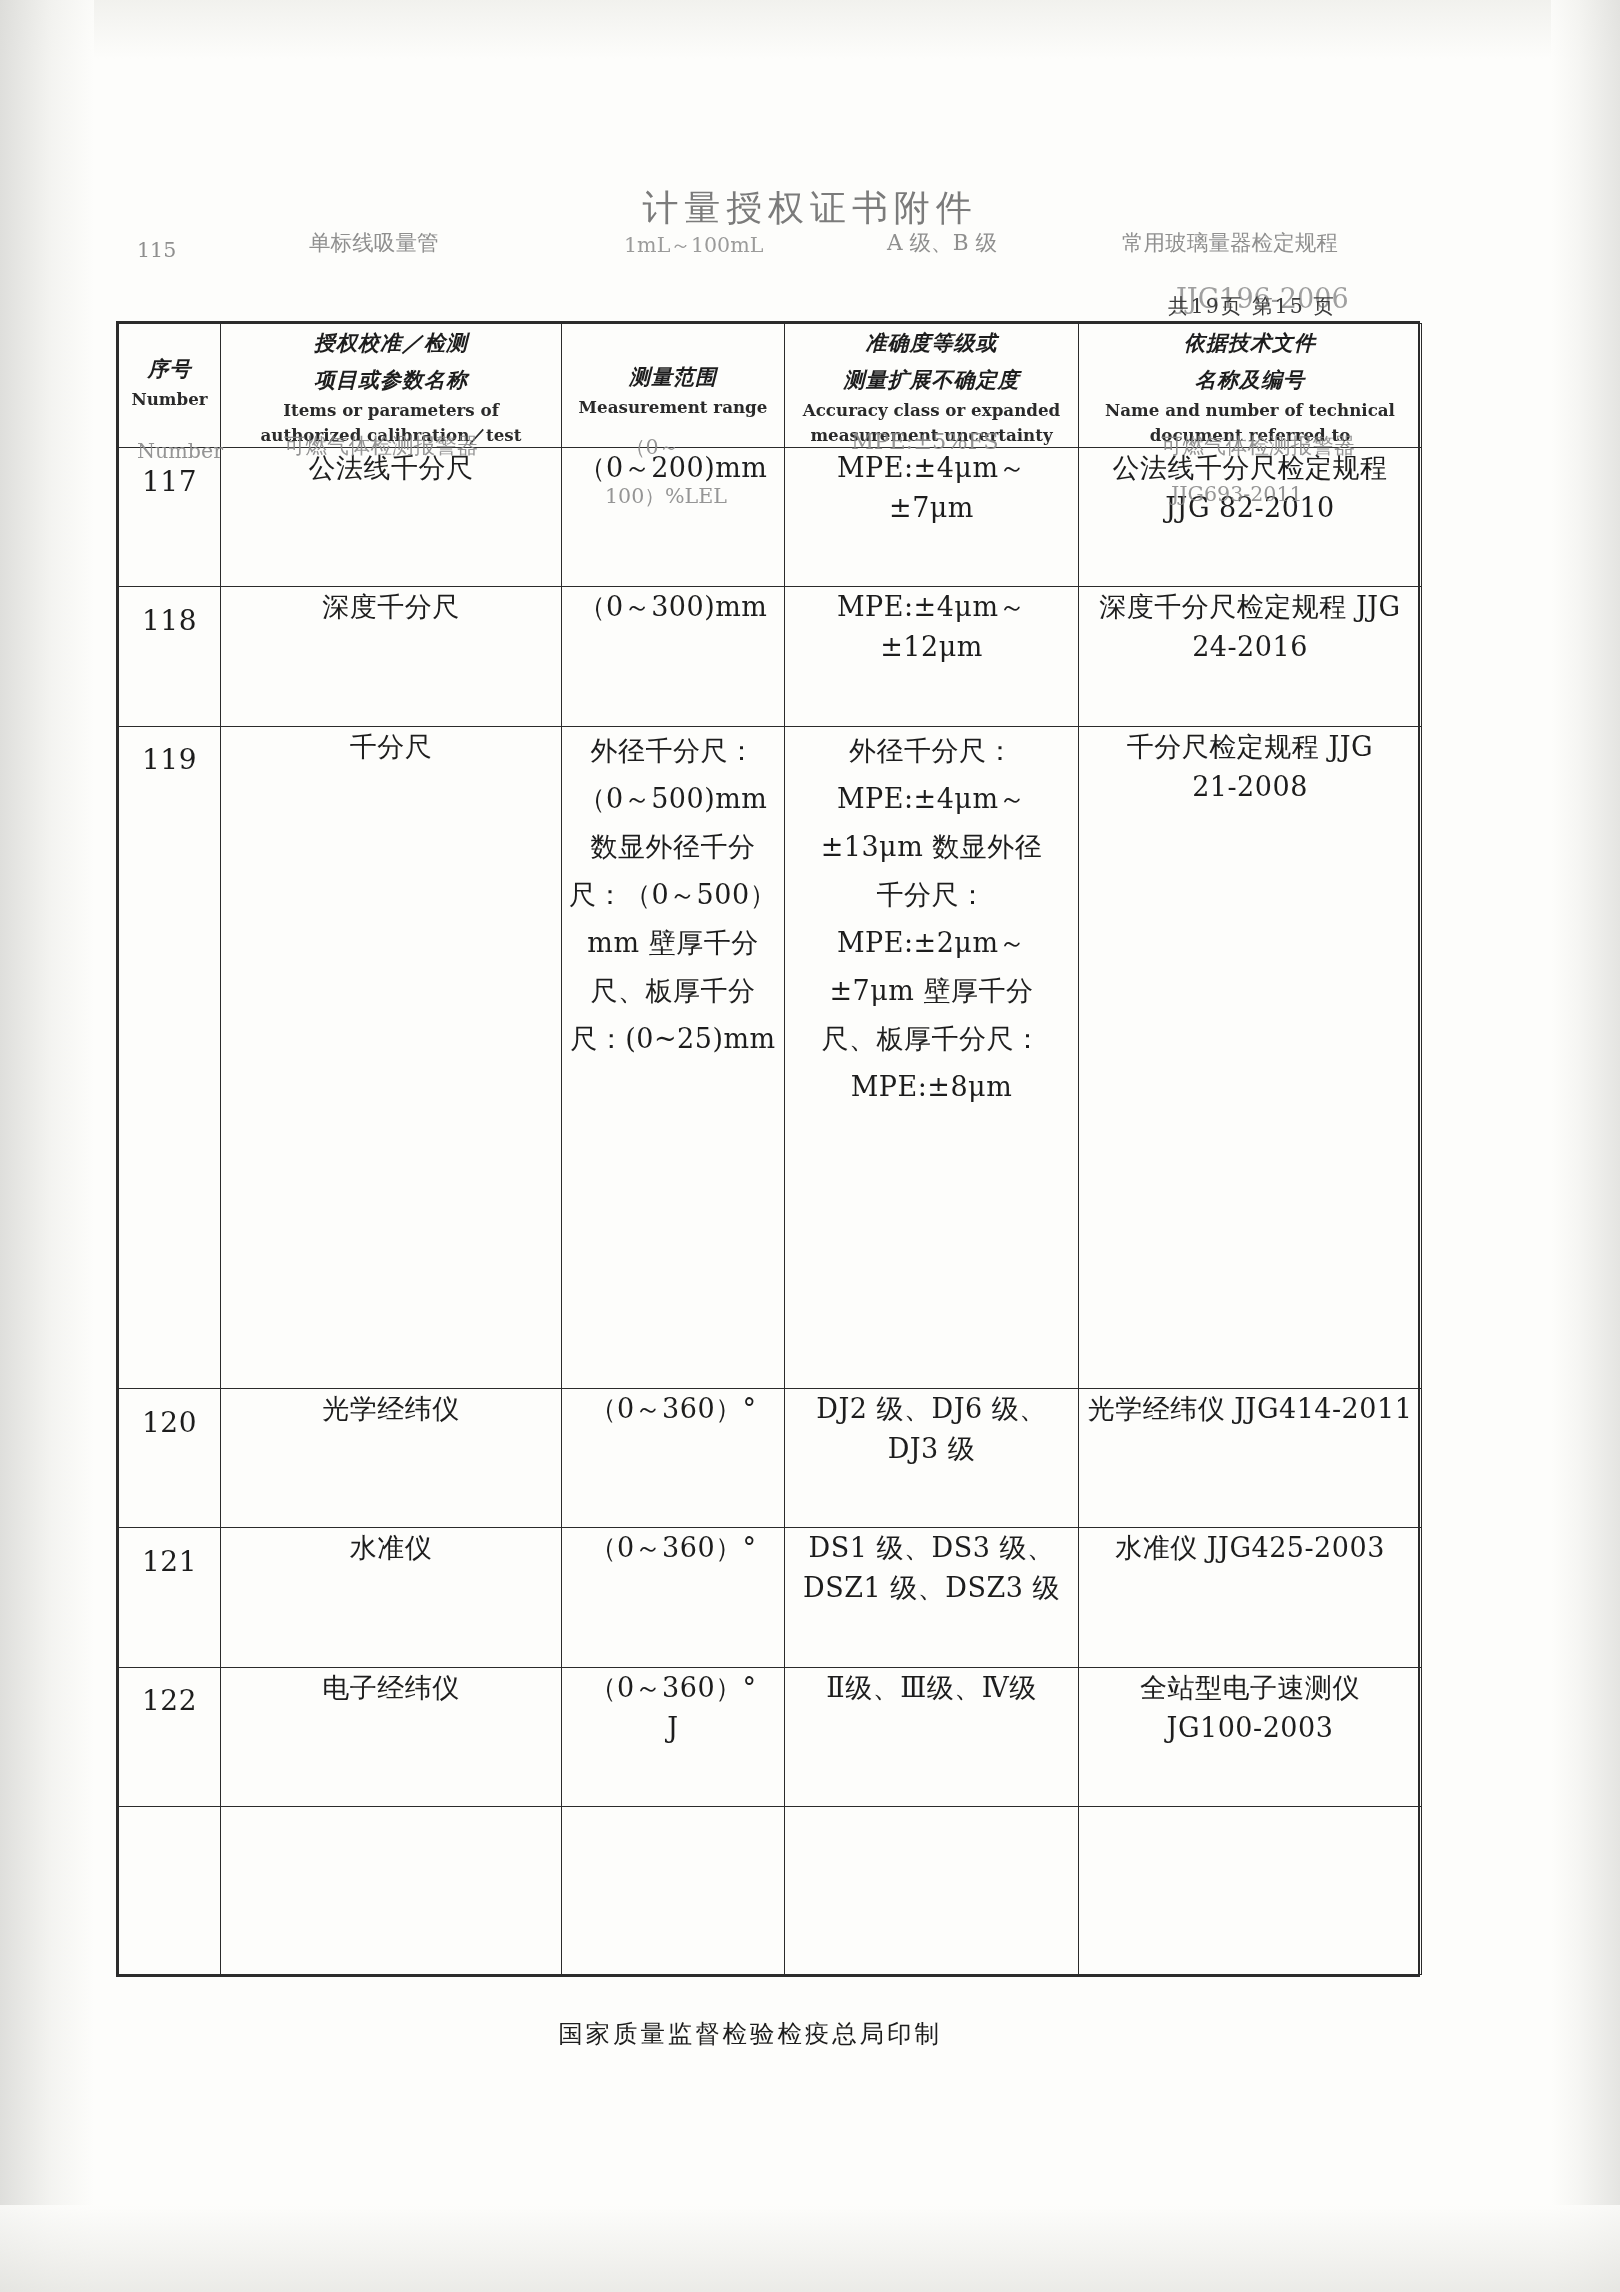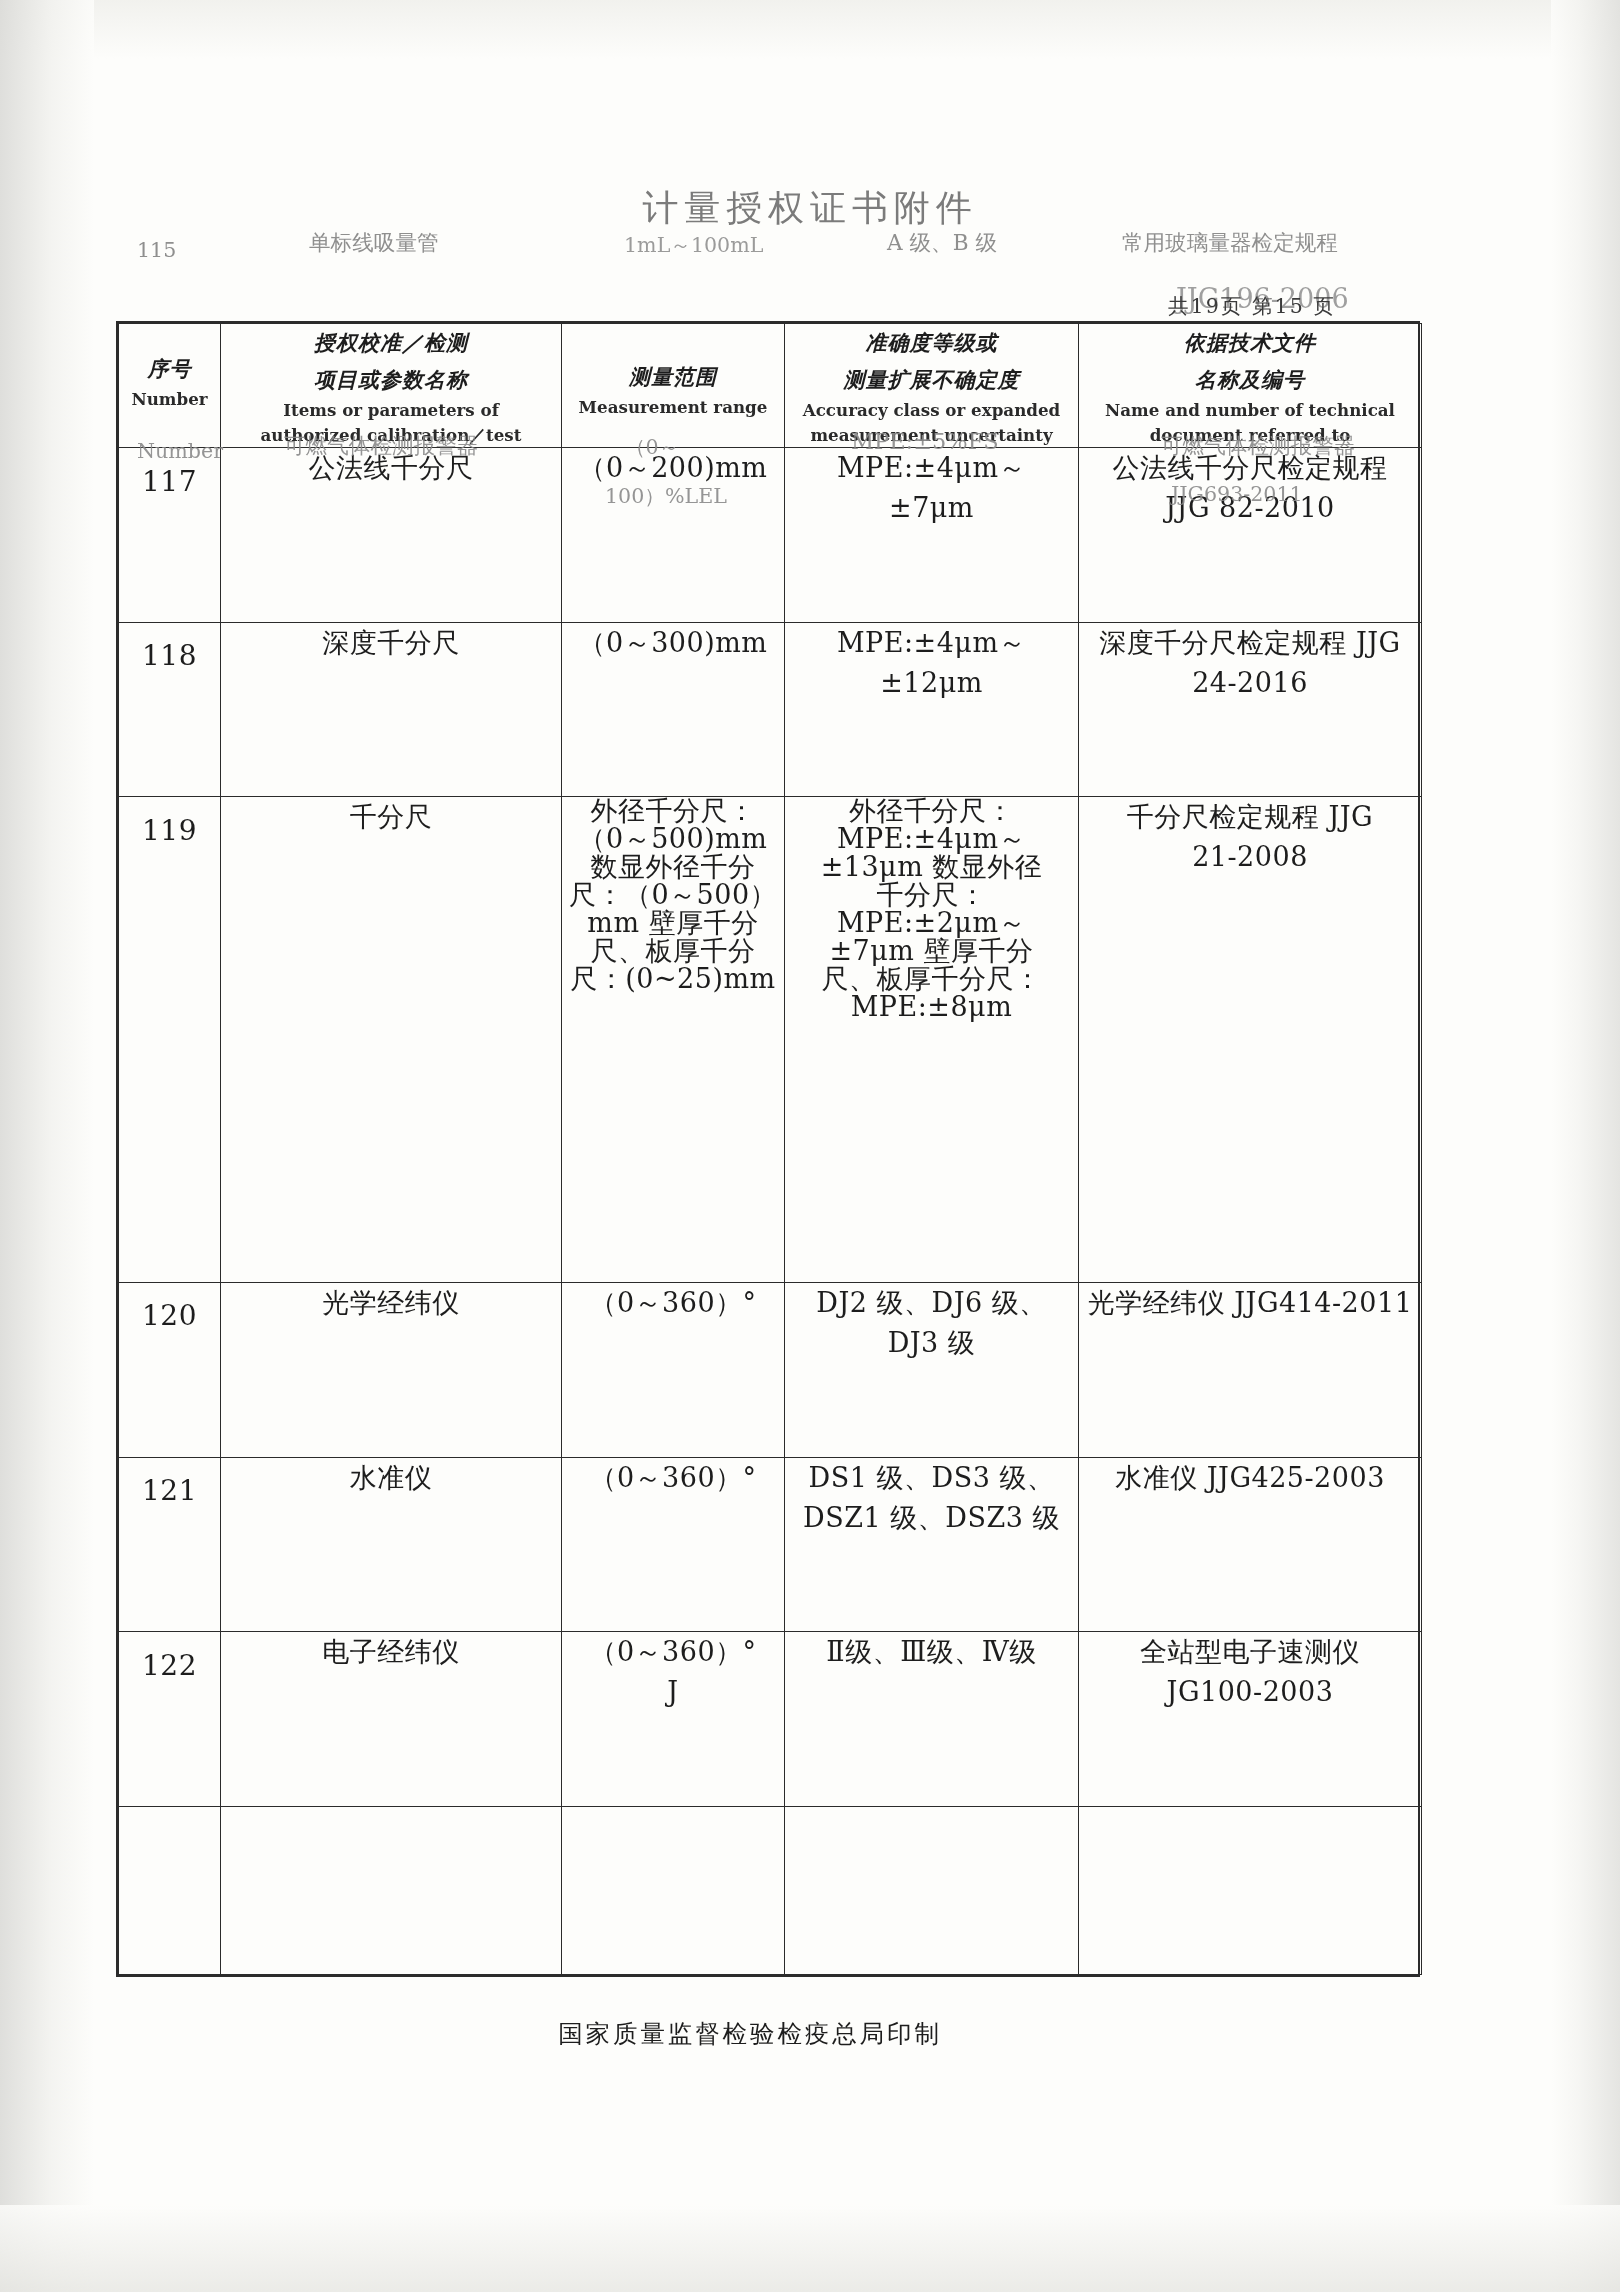--- a/index.html
+++ b/index.html
@@ -153,21 +153,21 @@
   .cell {
     text-align: center;
     font-family: "DejaVu Serif", "Liberation Serif", serif;
     font-size: 27px;
     line-height: 40px;
     color: #1d1d1d;
     padding: 11.8px 7.8px;
     letter-spacing: 0.5px;
   }
   .cell.num { font-size: 28px; padding-top: 13.7px; }
-  .cell.tall { line-height: 28px; }
+  .cell.tall { line-height: 48px; }
 
   .footer-note {
     position: absolute;
     left: 0; top: 2017px;
     width: 1500px;
     text-align: center;
     font-family: "DejaVu Serif", "Liberation Serif", serif;
     font-size: 24.5px;
     letter-spacing: 2.9px;
     color: #1d1d1d;

